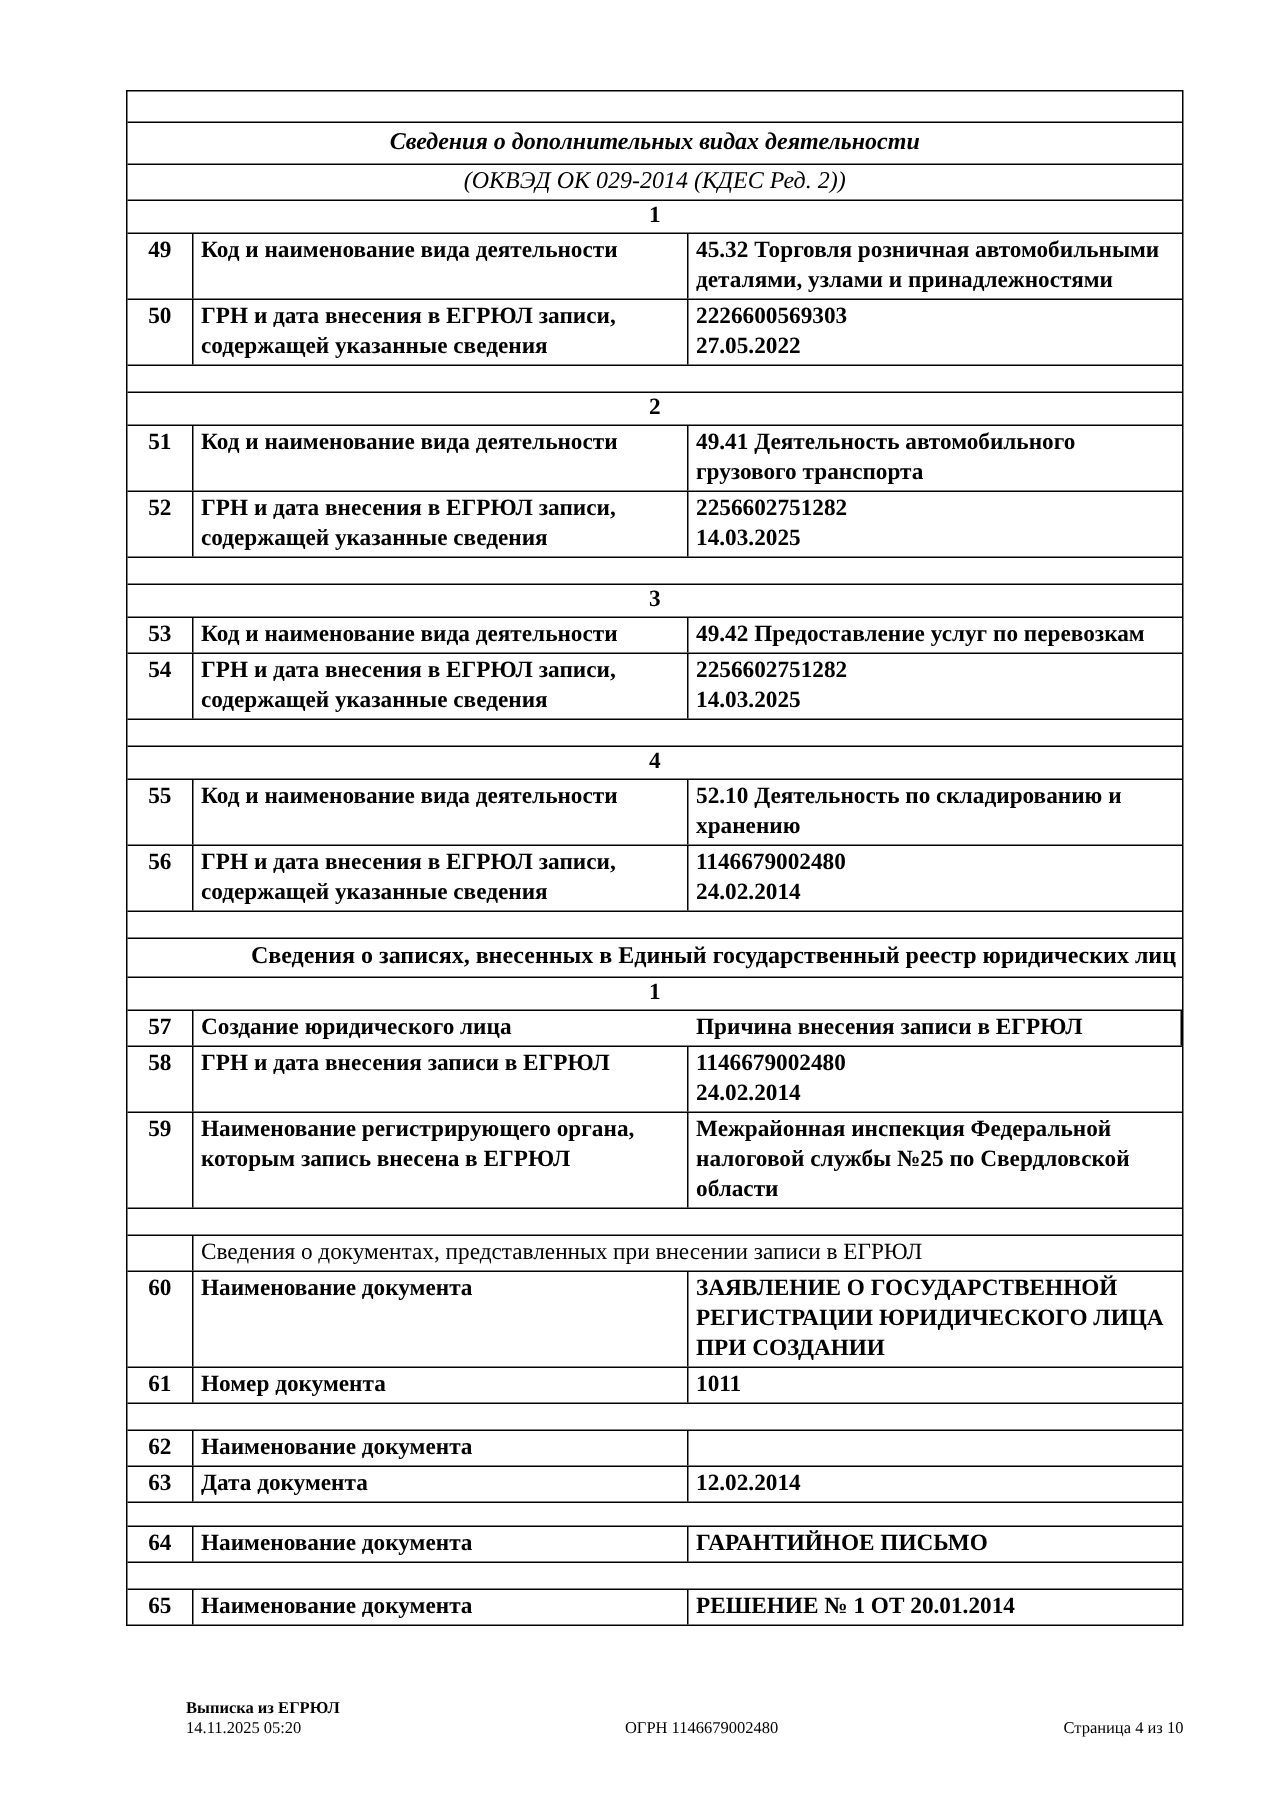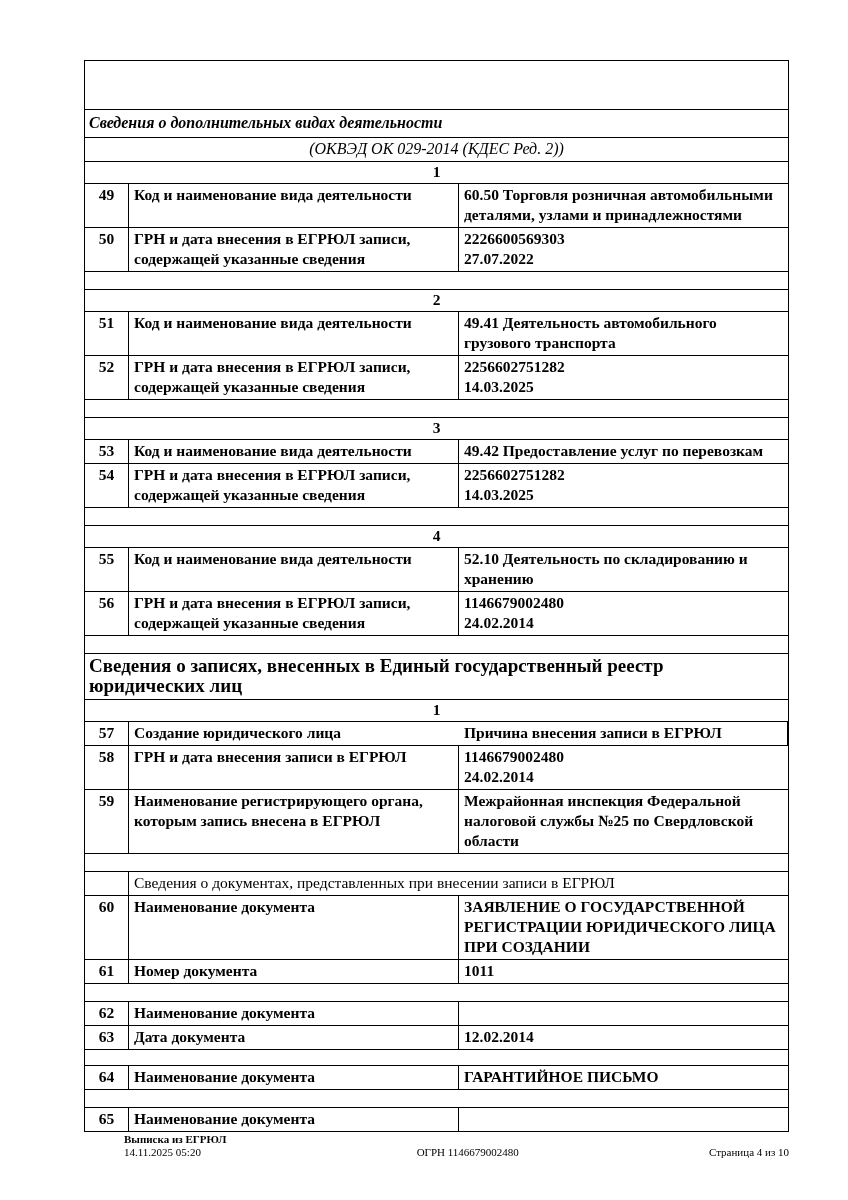--- a/index.html
+++ b/index.html
@@ -21,32 +21,31 @@
   }
   .trow { display: block; }
   .trow + .trow { border-top: 1px solid #000; }
 
   .trow.blank-top { height: 20px; }
   .trow.spacer { height: 18px; }
   .trow.spacer-sm { height: 16px; }
 
   .trow.title-bi {
     font-weight: bold; font-style: italic;
-    text-align: left; font-size: 16px;
+    text-align: center; font-size: 16px;
     padding: 3px 4px 4px 4px;
-    margin-top: 28px;
   }
   .trow.subtitle-i {
     font-style: italic;
     text-align: center; font-size: 16px;
     padding: 1px 4px 2px 4px;
   }
   .trow.title-b {
     font-weight: bold;
-    text-align: left; font-size: 19px;
+    text-align: right; font-size: 16px;
     padding: 2px 4px 3px 4px;
   }
   .trow.block-num {
     font-weight: bold;
     text-align: center;
     padding: 0 0 1px 0;
   }
 
   .trow.data { display: grid; grid-template-columns: 44px 330px 1fr; font-weight: bold; }
   .trow.subhead { display: grid; grid-template-columns: 44px 1fr; }
@@ -83,29 +82,29 @@
 
     <div class="trow title-bi">Сведения о дополнительных видах деятельности</div>
 
     <div class="trow subtitle-i">(ОКВЭД ОК 029-2014 (КДЕС Ред. 2))</div>
 
     <div class="trow block-num">1</div>
 
     <div class="trow data">
       <div class="cell num">49</div>
       <div class="cell label">Код и наименование вида деятельности</div>
-      <div class="cell value">60.50 Торговля розничная автомобильными
+      <div class="cell value">45.32 Торговля розничная автомобильными
 деталями, узлами и принадлежностями</div>
     </div>
     <div class="trow data">
       <div class="cell num">50</div>
       <div class="cell label">ГРН и дата внесения в ЕГРЮЛ записи,
 содержащей указанные сведения</div>
       <div class="cell value">2226600569303
-27.07.2022</div>
+27.05.2022</div>
     </div>
 
     <div class="trow spacer"></div>
 
     <div class="trow block-num">2</div>
 
     <div class="trow data">
       <div class="cell num">51</div>
       <div class="cell label">Код и наименование вида деятельности</div>
       <div class="cell value">49.41 Деятельность автомобильного
@@ -218,20 +217,21 @@
       <div class="cell num">64</div>
       <div class="cell label">Наименование документа</div>
       <div class="cell value">ГАРАНТИЙНОЕ ПИСЬМО</div>
     </div>
 
     <div class="trow spacer"></div>
 
     <div class="trow data">
       <div class="cell num">65</div>
       <div class="cell label">Наименование документа</div>
+      <div class="cell value">РЕШЕНИЕ № 1 ОТ 20.01.2014</div>
     </div>
 
   </div>
 
   <div class="footer">
     <div class="left-block">
       <div class="l1">Выписка из ЕГРЮЛ</div>
       <div class="l2">14.11.2025 05:20</div>
     </div>
     <div class="center-block">ОГРН 1146679002480</div>

